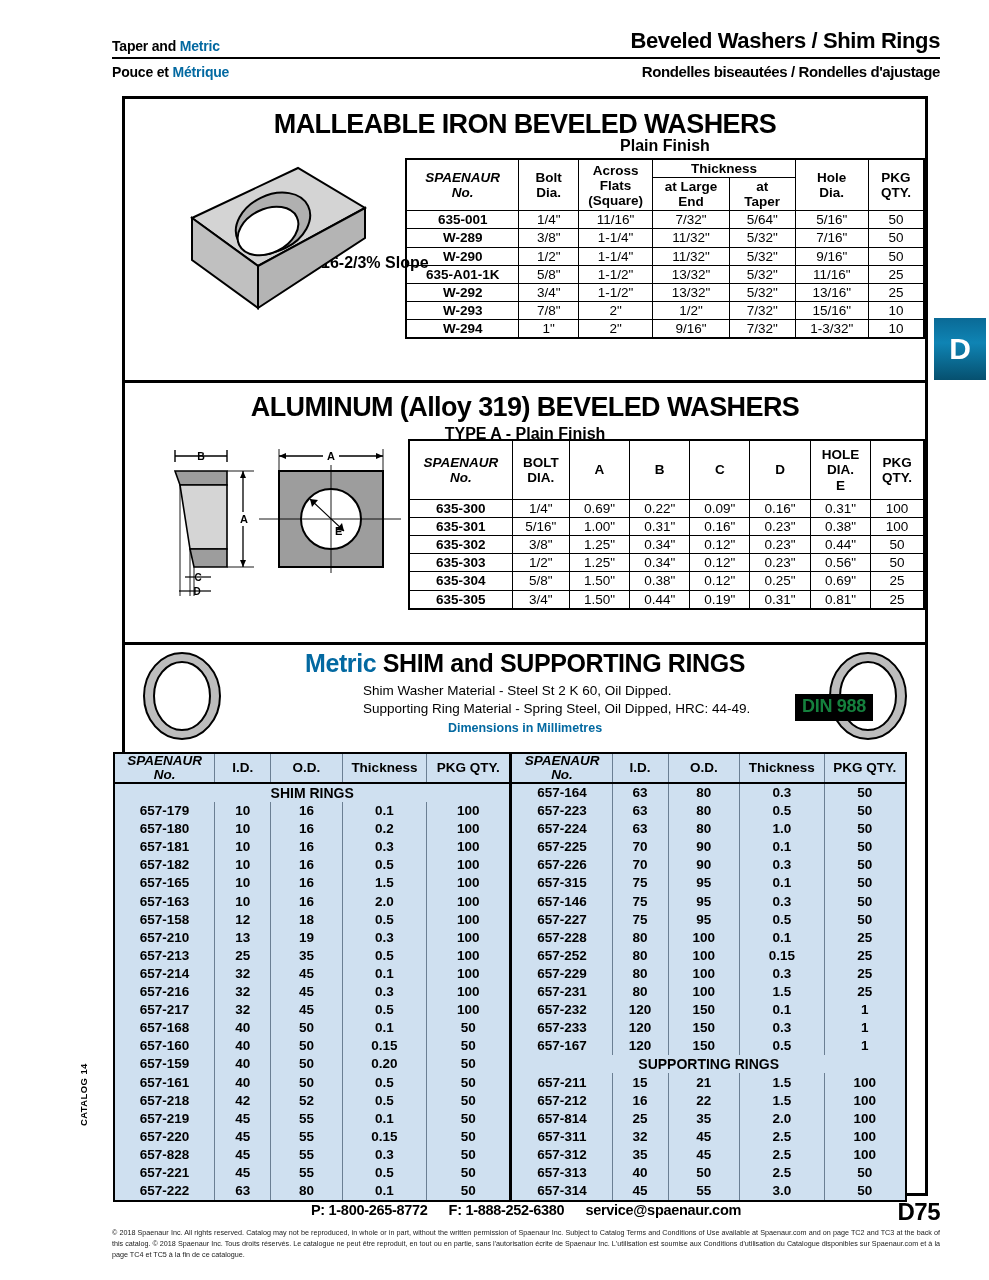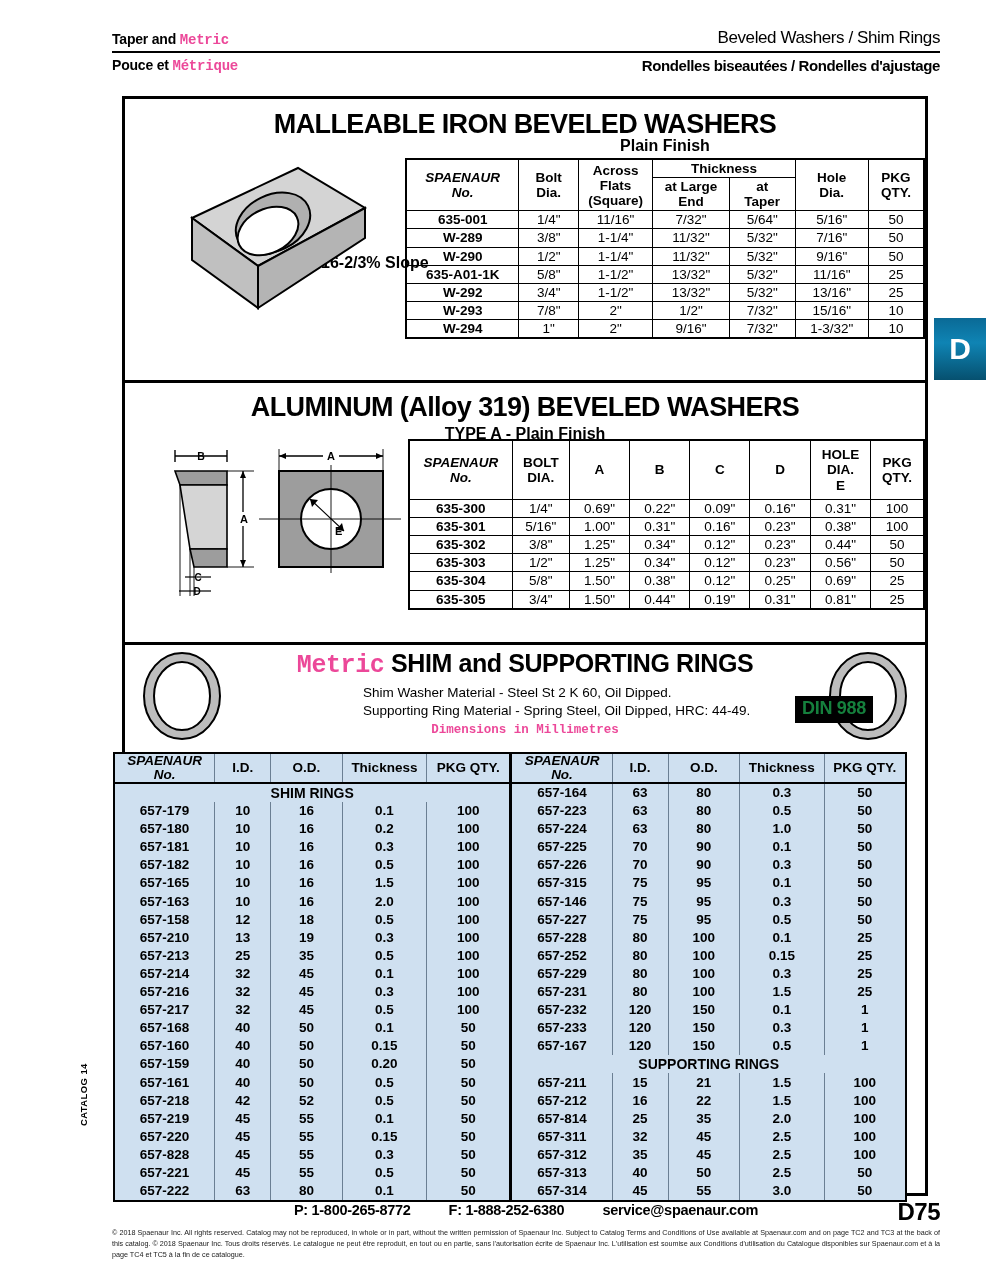--- a/index.html
+++ b/index.html
@@ -4,23 +4,23 @@
 <style>
   html,body{margin:0;padding:0;background:#fff;}
   body{
     width:989px;height:1280px;position:relative;overflow:hidden;
     font-family:"Liberation Sans", sans-serif;color:#000;
   }
   
   .hdr{position:absolute;left:112px;top:28px;width:828px;}
   .hdr-row{display:flex;justify-content:space-between;align-items:flex-end;}
   .hdr-l{font-size:14px;font-weight:bold;letter-spacing:-.2px;}
-  .hdr-r{font-size:17px;font-weight:normal;letter-spacing:-.4px;}
+  .hdr-r{font-size:22px;font-weight:bold;letter-spacing:-.4px;}
   .hdr-r2{font-size:15px;font-weight:bold;letter-spacing:-.4px;}
-  .blue{color:#ec4899;font-family:Liberation Mono, monospace;}
+  .blue{color:#0369a1;}
   .hdr-rule{border-bottom:2px solid #000;margin:3px 0 4px 0;}
 
   
   .frame{position:absolute;left:122px;top:96px;width:806px;height:1100px;
          border:3px solid #000;box-sizing:border-box;background:#fff;}
   .sec-div{border-top:3px solid #000;}
 
   
   .sec-title{text-align:center;font-size:27px;font-weight:bold;letter-spacing:-.6px;}
   .sec-sub{text-align:center;font-size:16px;font-weight:bold;}
@@ -49,21 +49,21 @@
                 text-align:center;line-height:1.035;padding:0;height:18.1px;}
   .st th{font-weight:bold;font-size:13.5px;border-bottom:2px solid #000;}
   .st th.ital{font-style:italic;}
   .st td.part{font-weight:bold;}
   .st td.val{font-weight:bold;}
   .st .grp{font-weight:bold;font-size:14px;border-left:none;border-right:none;}
   .st .thick-l{border-left:3px solid #000;}
 
   
   .ftr{position:absolute;left:112px;top:1202px;width:828px;}
-  .ftr-line{display:flex;justify-content:center;align-items:baseline;gap:38px;
+  .ftr-line{display:flex;justify-content:center;align-items:baseline;gap:21px;
             font-size:14.5px;font-weight:bold;letter-spacing:-.3px;}
   .pg{position:absolute;right:0;top:-4px;font-size:24px;font-weight:bold;letter-spacing:-.5px;}
   .legal{margin-top:9px;font-size:7.2px;line-height:1.55;text-align:justify;color:#1a1a1a;}
 
   
   .side{position:absolute;left:78px;top:995px;width:26px;height:200px;
         writing-mode:vertical-rl;transform:rotate(180deg);
         font-size:9.5px;font-weight:bold;letter-spacing:.4px;
         display:flex;flex-direction:column;align-items:center;gap:26px;}
 

